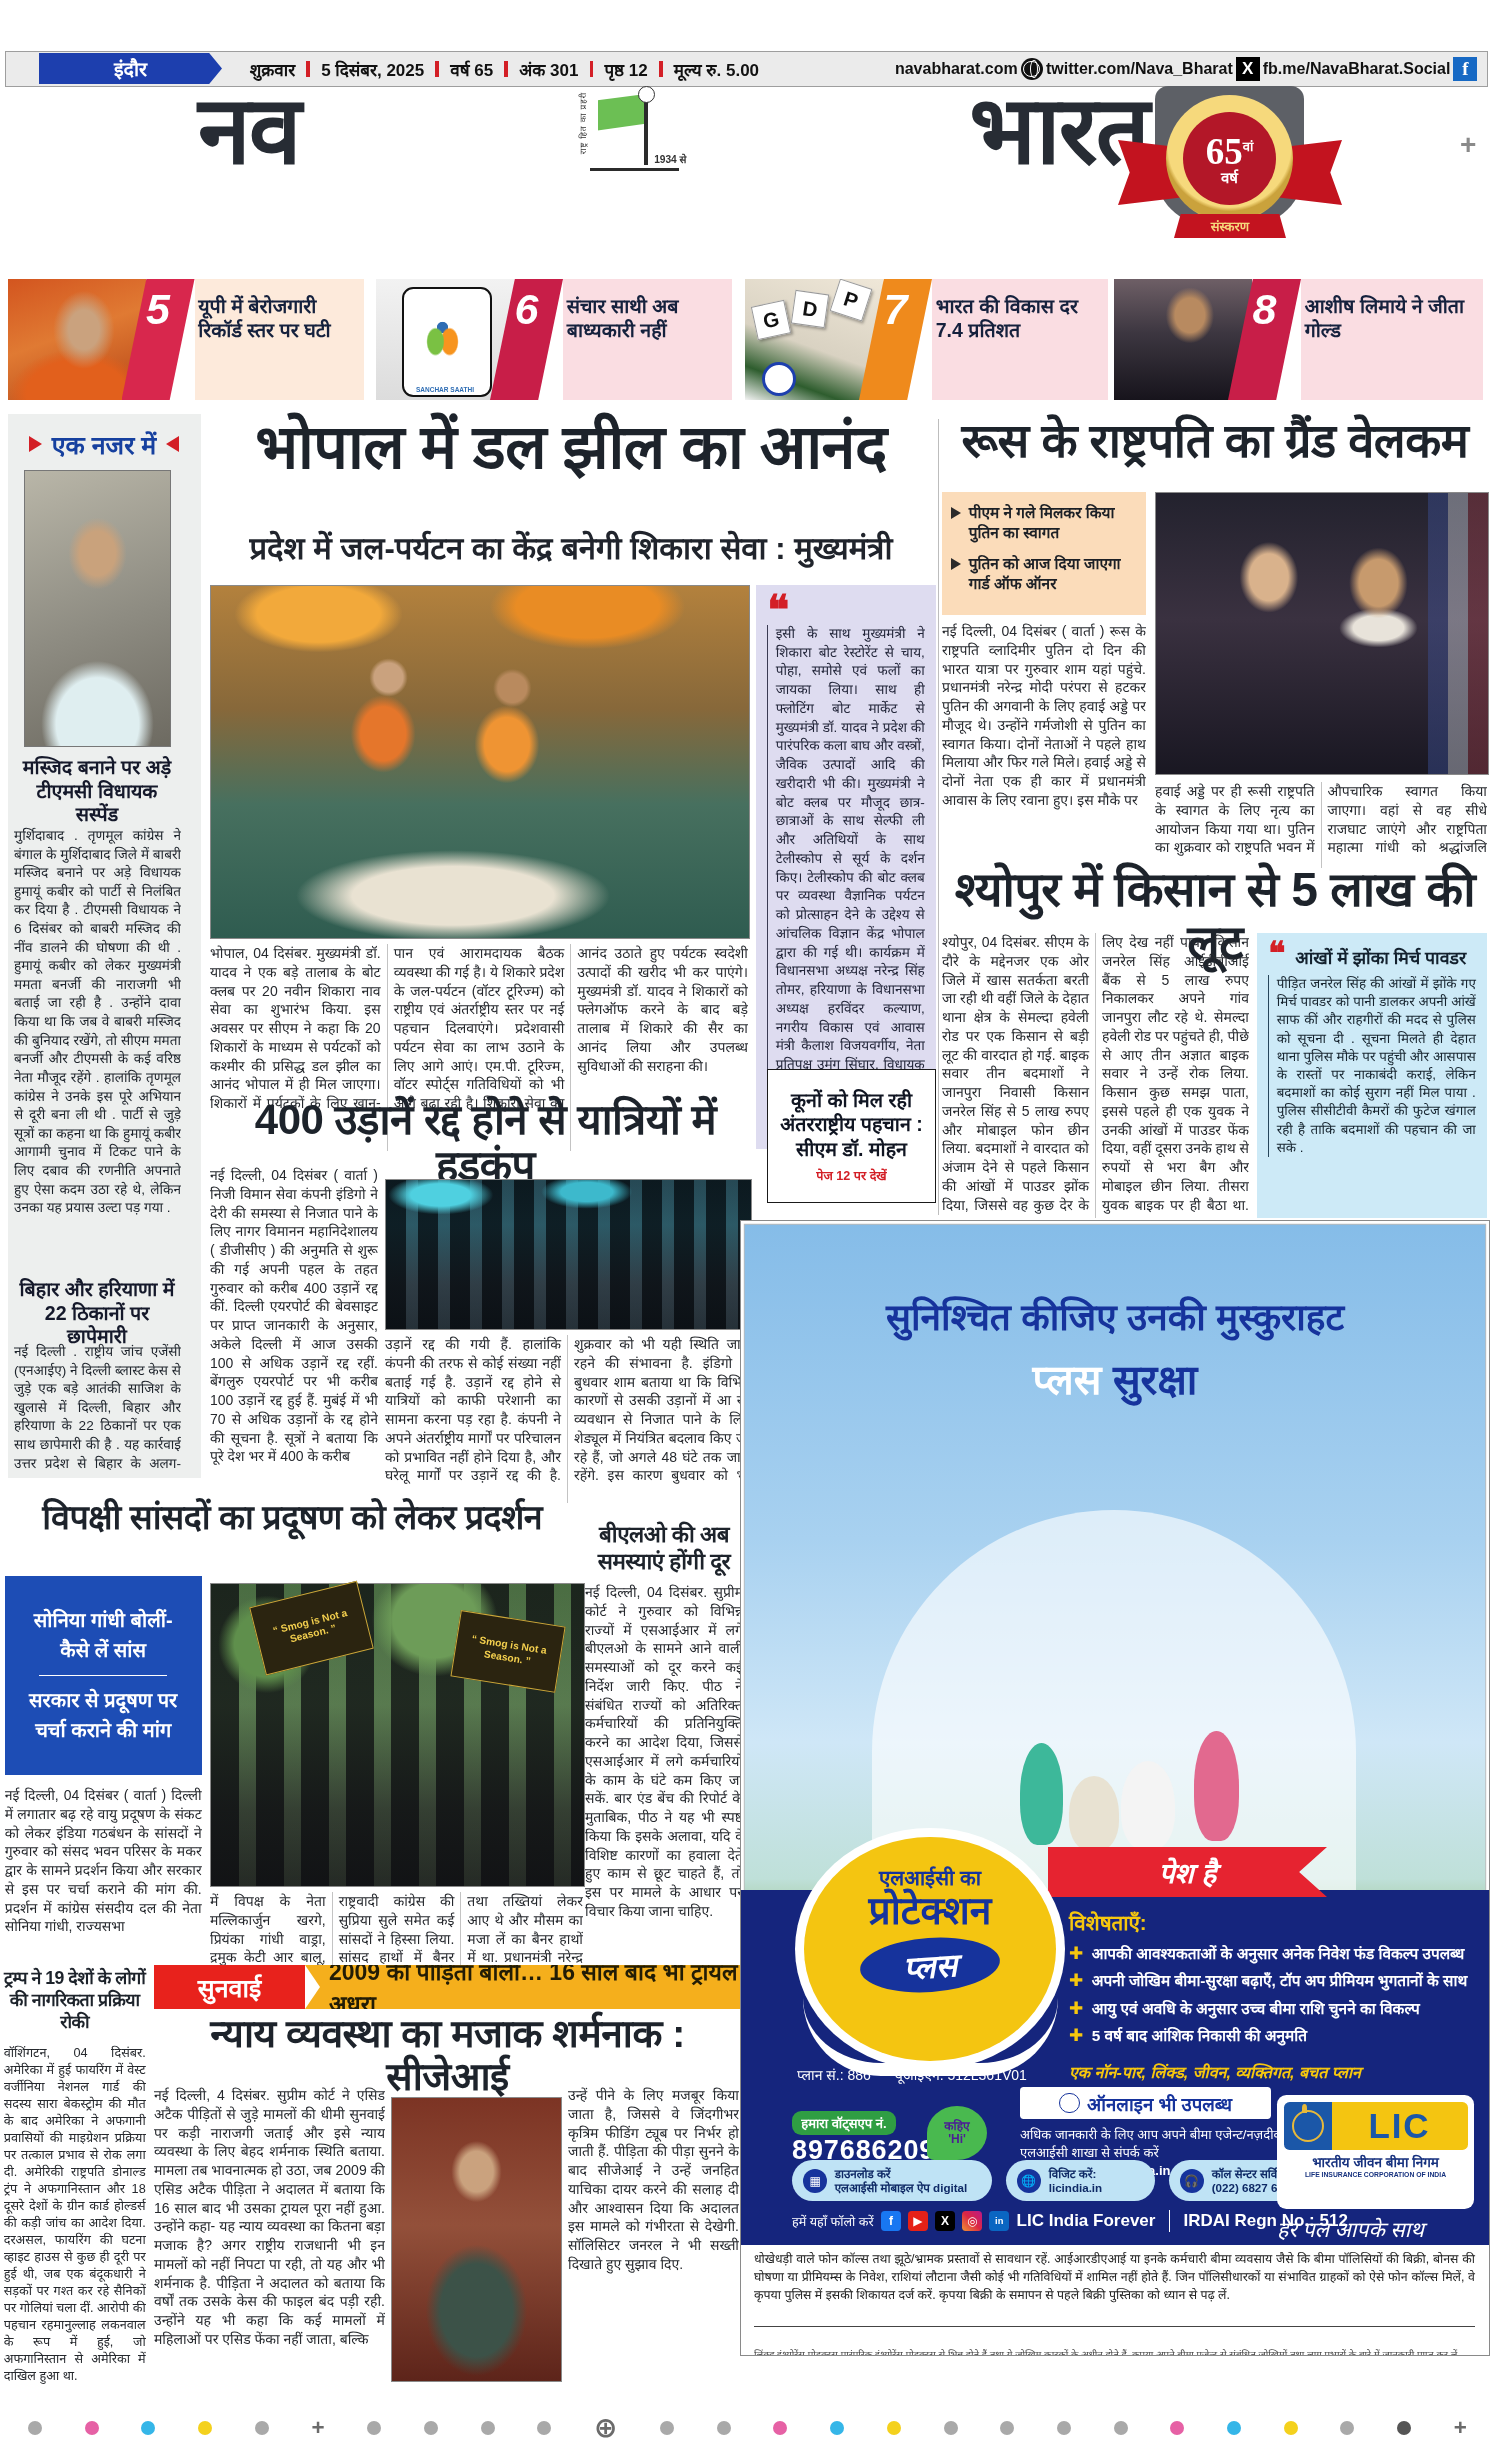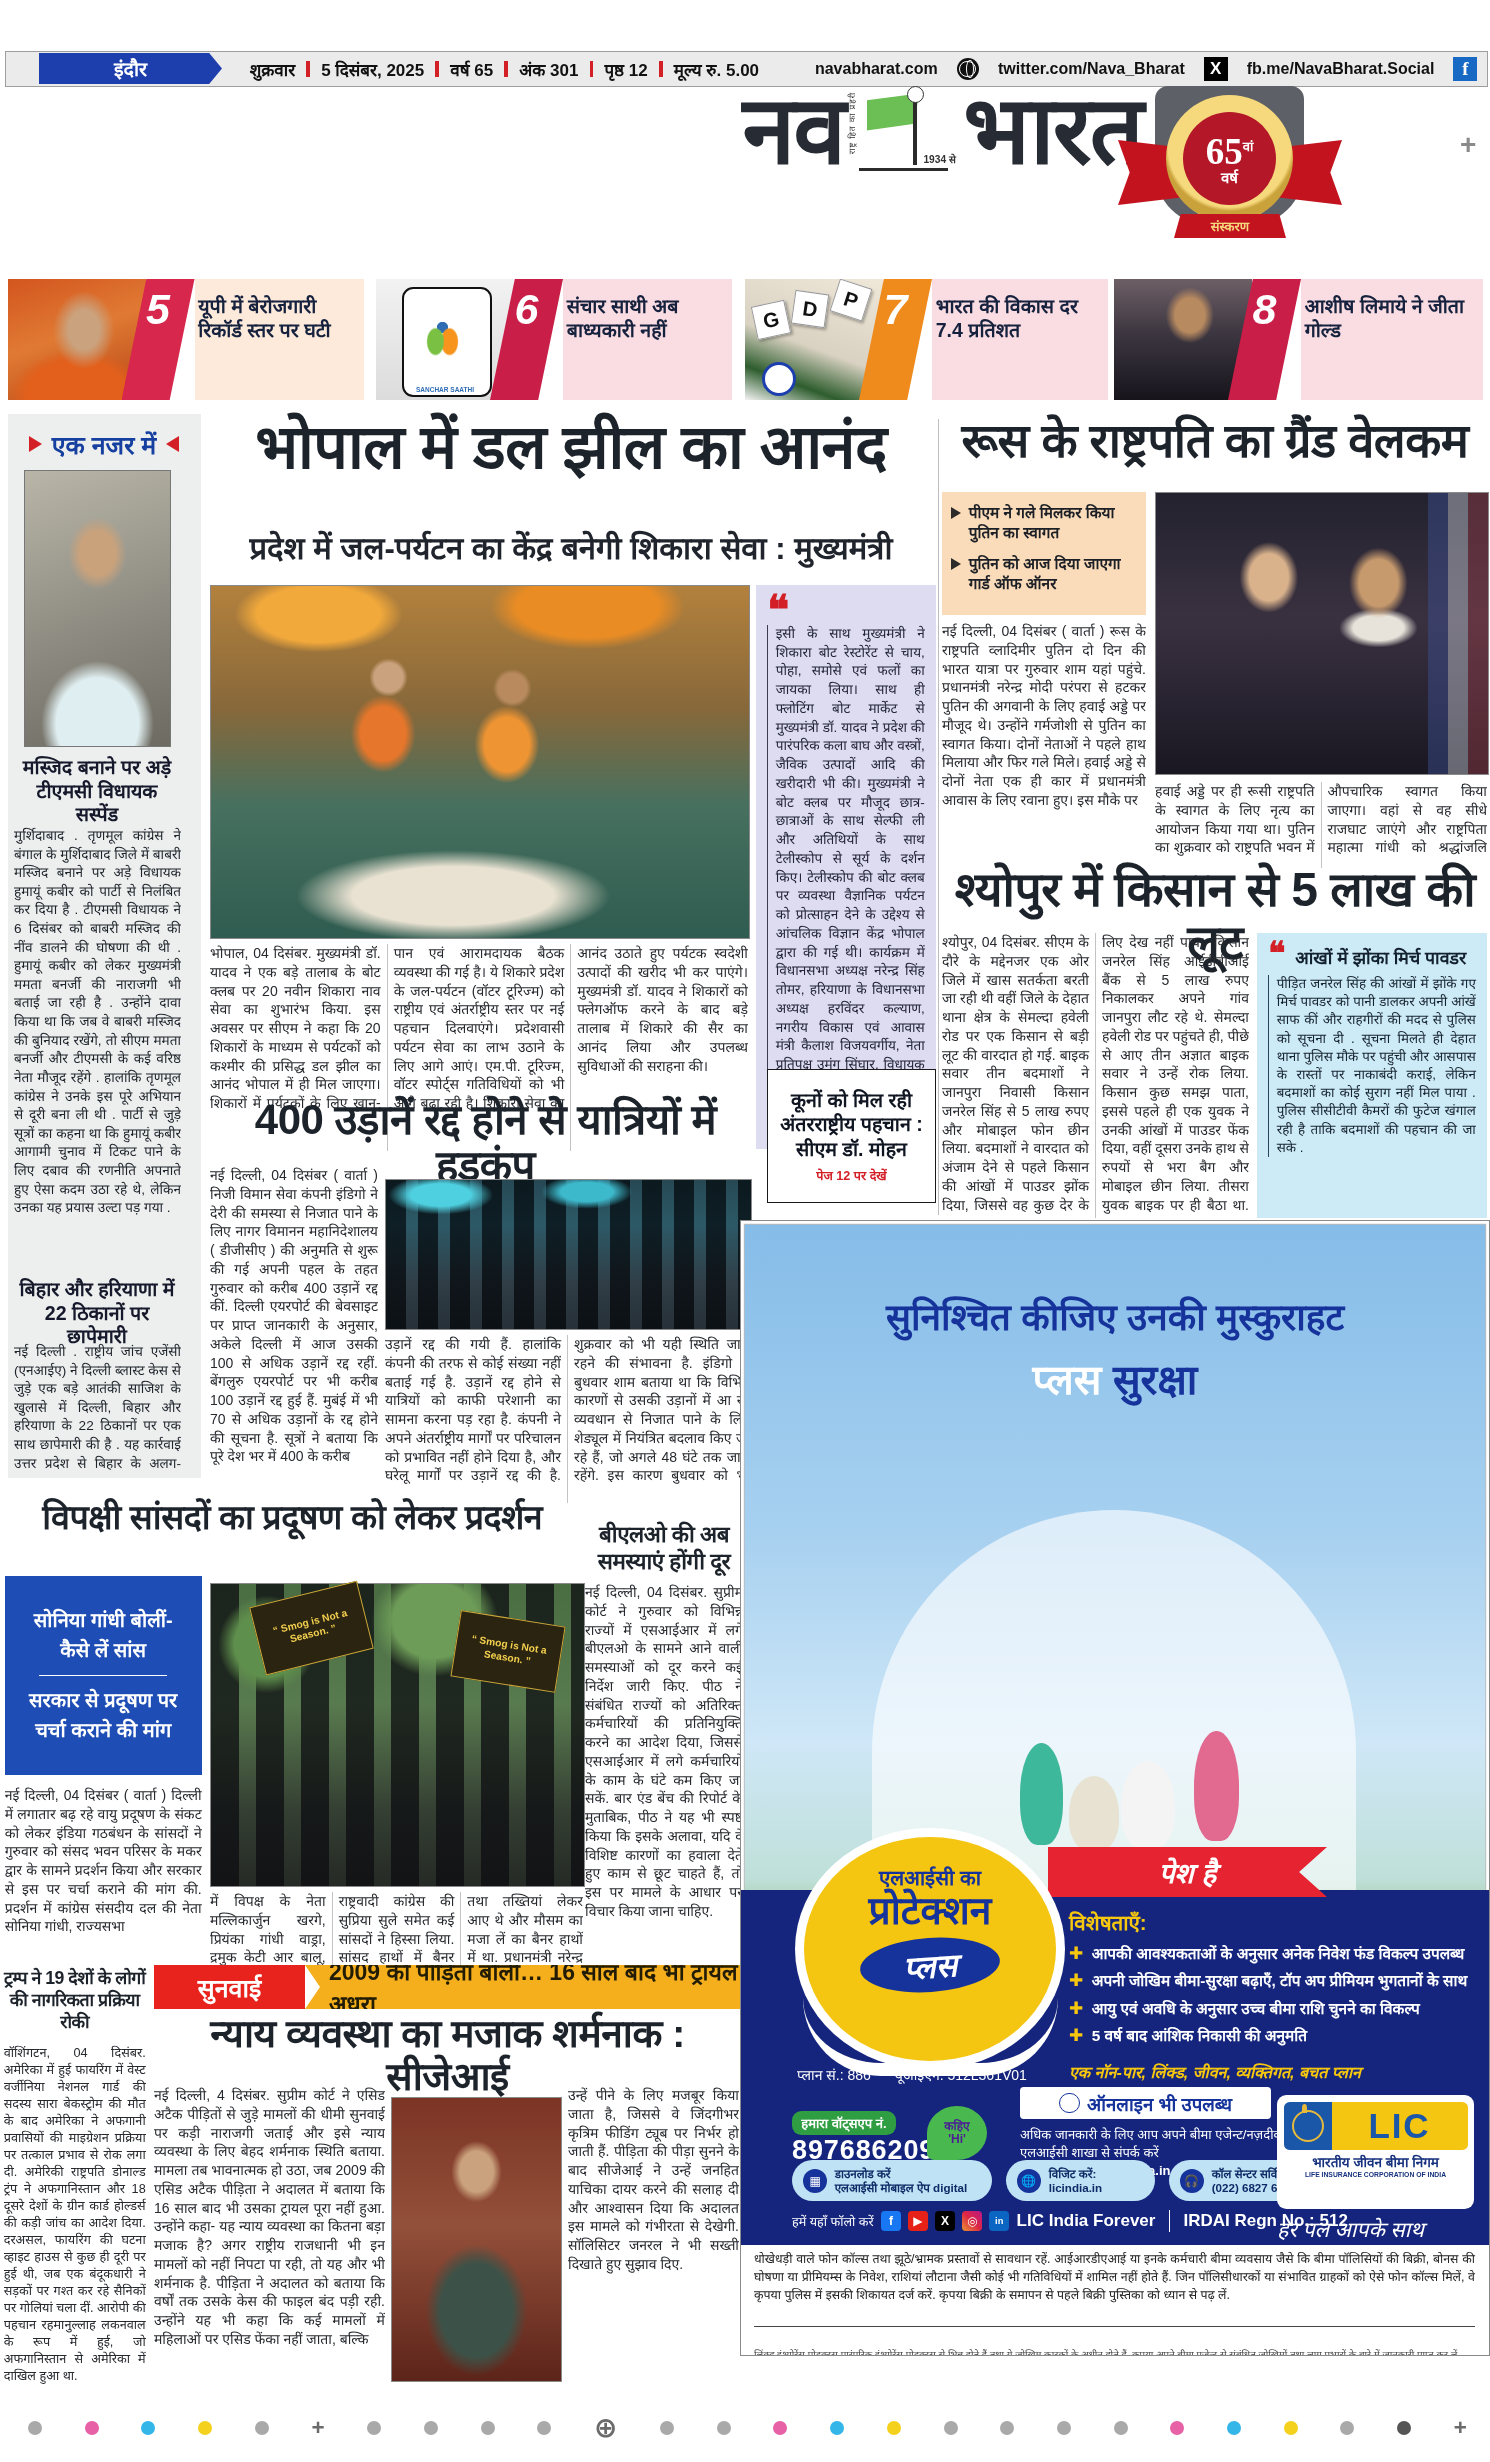--- a/index.html
+++ b/index.html
@@ -10,28 +10,28 @@
   .art{font-size:14px;line-height:1.34;color:#26292e;overflow:hidden;}
   .cols2{column-count:2;column-gap:13px;column-rule:0.9px solid #c3c3c3;}
   .cols3{column-count:3;column-gap:13px;column-rule:0.9px solid #c3c3c3;}
   .hl{font-weight:bold;color:#1d232b;letter-spacing:-0.5px;}
   
   .topbar{left:4.7px;top:51px;width:1481px;height:34px;background:#ebebeb;border:0.9px solid #9e9e9e;display:flex;align-items:center;}
   .blackmark{left:6.5px;top:53px;width:28px;height:31px;background:#161616;}
   .edition{left:39px;top:53px;width:183px;height:31px;background:#1d3fae;color:#fff;font-weight:bold;font-size:19.6px;display:flex;align-items:center;justify-content:center;clip-path:polygon(0 0,93% 0,100% 50%,93% 100%,0 100%);}
   .dateline{display:flex;align-items:center;gap:11.2px;font-weight:bold;font-size:17px;color:#111;margin-left:244px;}
   .dl-sep{width:3.7px;height:16px;background:#d31f26;display:inline-block;}
-  .toplinks{position:absolute;right:9.3px;top:0;height:34px;display:flex;align-items:center;gap:19px;font-weight:bold;font-size:16px;color:#111;}
+  .toplinks{position:absolute;right:9.3px;top:0;height:34px;display:flex;align-items:center;gap:3px;font-weight:bold;font-size:16px;color:#111;}
   .globe{width:22.4px;height:22.4px;border-radius:50%;background:#101010;position:relative;display:inline-block;}
   .globe:before{content:"";position:absolute;inset:2.8px;border-radius:50%;border:1.4px solid #fff;}
   .globe:after{content:"";position:absolute;left:9.8px;top:1.9px;bottom:1.9px;width:5.6px;border-radius:50%;border:1.4px solid #fff;}
   .xicon{width:24px;height:24px;background:#000;color:#fff;font-weight:bold;font-size:17px;display:inline-flex;align-items:center;justify-content:center;}
   .fbicon{width:24px;height:24px;background:#1769c4;color:#fff;font-weight:bold;font-size:18.6px;display:inline-flex;align-items:center;justify-content:center;font-family:"Liberation Serif",serif;}
   
-  .mast{left:192px;top:84px;width:950px;height:93px;display:flex;align-items:center;justify-content:flex-end;gap:15px;}
+  .mast{left:198px;top:84px;width:950px;height:93px;display:flex;align-items:center;justify-content:space-between;gap:15px;}
   .mastword{font-size:95px;font-weight:900;color:#272c34;line-height:.9;letter-spacing:-1.9px;}
   .flagblk{width:89px;height:89px;position:relative;}
   .flagpole{position:absolute;left:54px;top:5.6px;width:3.7px;height:73px;background:#2b2b2b;}
   .flagcloth{position:absolute;left:7.5px;top:7.5px;width:52px;height:37px;background:#6cbf54;clip-path:polygon(0 18%,100% 0,92% 82%,0 100%);}
   .flaghead{position:absolute;left:48px;top:0;width:15px;height:15px;border-radius:50%;background:#fff;border:1.9px solid #333;}
   .flagbase{position:absolute;left:0;bottom:3.7px;width:89px;height:3.7px;background:#2b2b2b;}
   .motto{position:absolute;left:-13px;top:5.6px;font-size:8.4px;color:#333;writing-mode:vertical-rl;transform:rotate(180deg);letter-spacing:0.9px;}
   .since{position:absolute;right:-7.5px;bottom:9.3px;font-size:10.2px;color:#333;font-weight:bold;}
   .badge{left:1118px;top:86px;width:224px;height:154px;}
   .badge .shield{position:absolute;left:37px;top:0;width:149px;height:140px;background:#5d6066;border-radius:13px 13px 56px 56px;}

